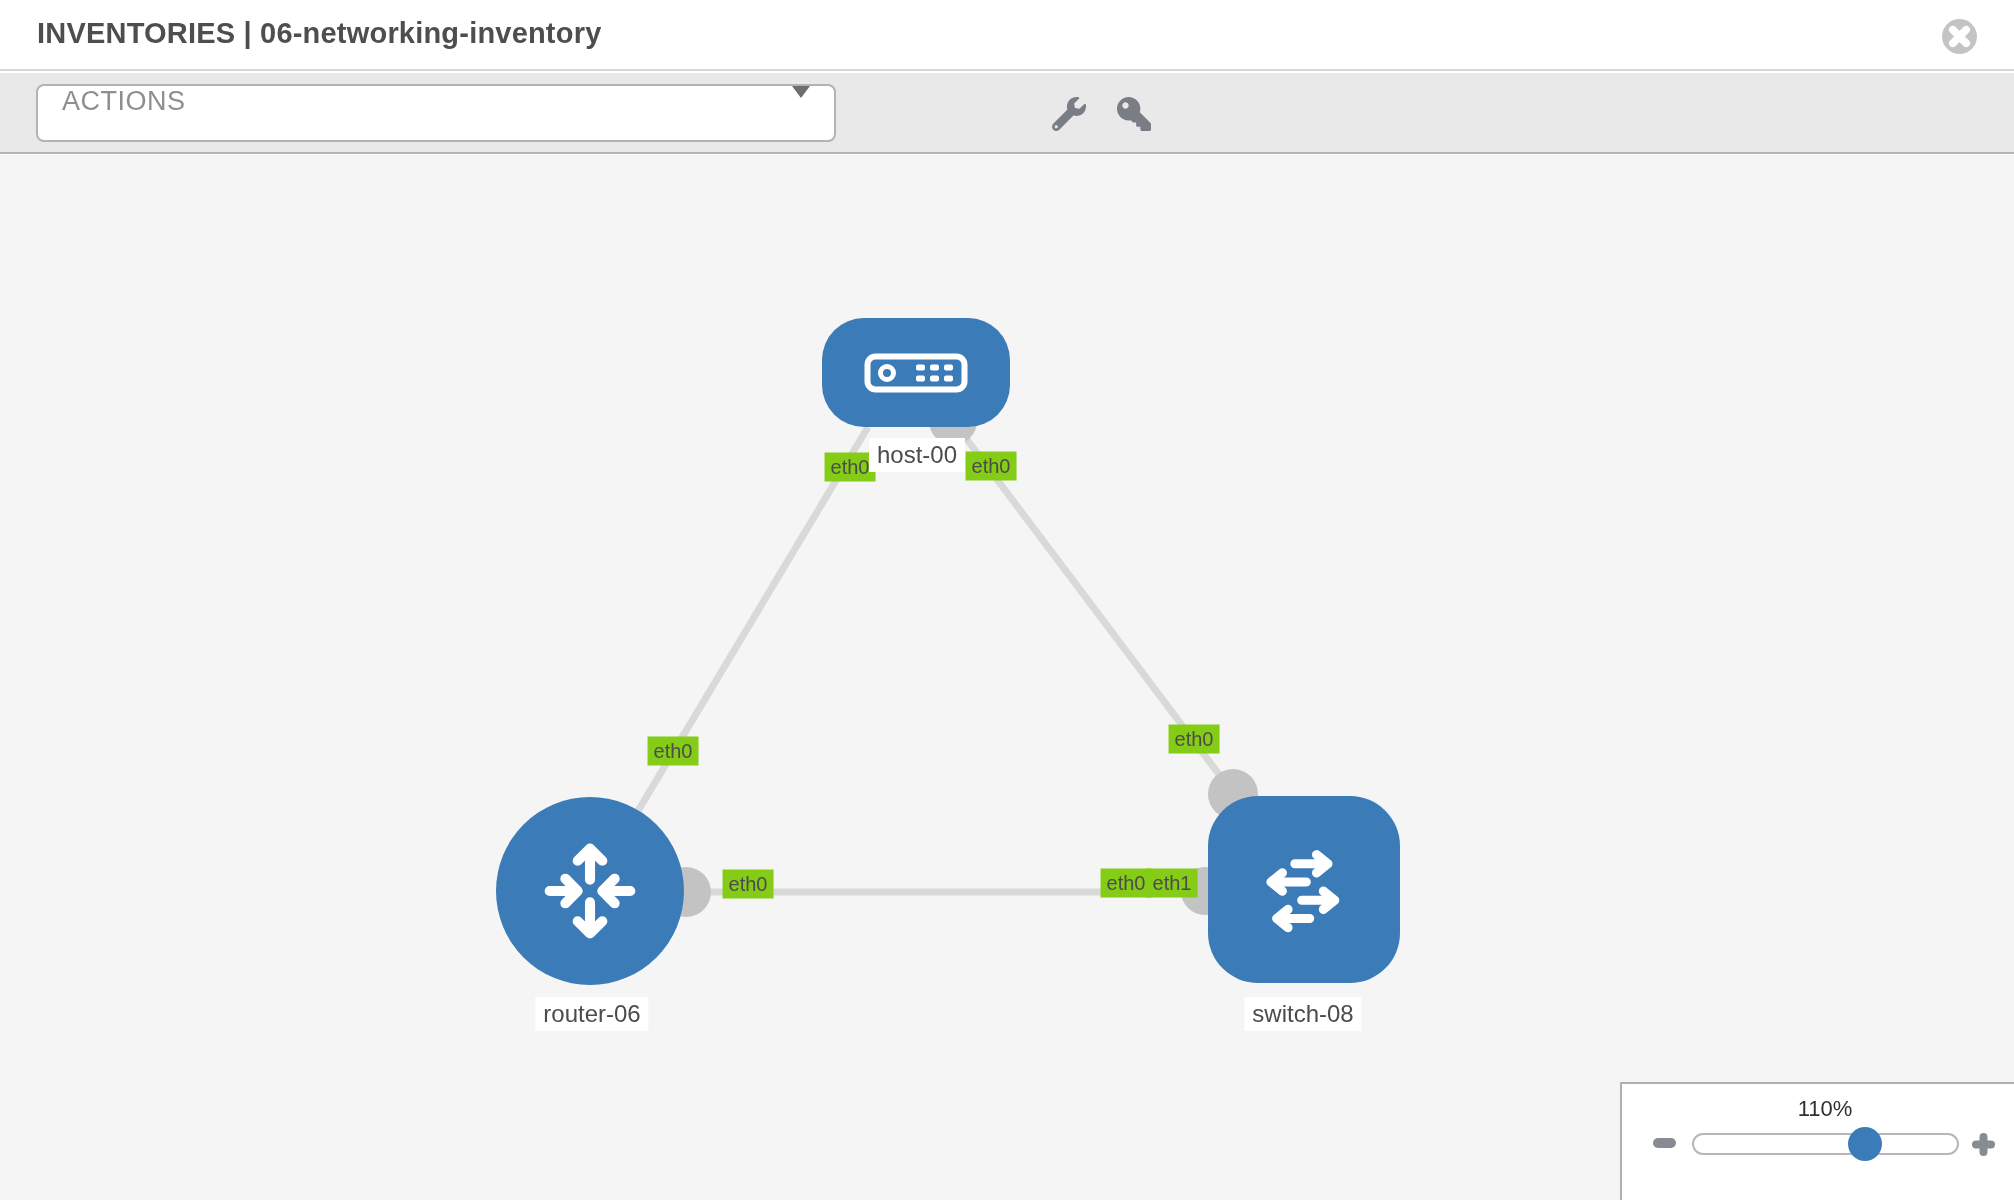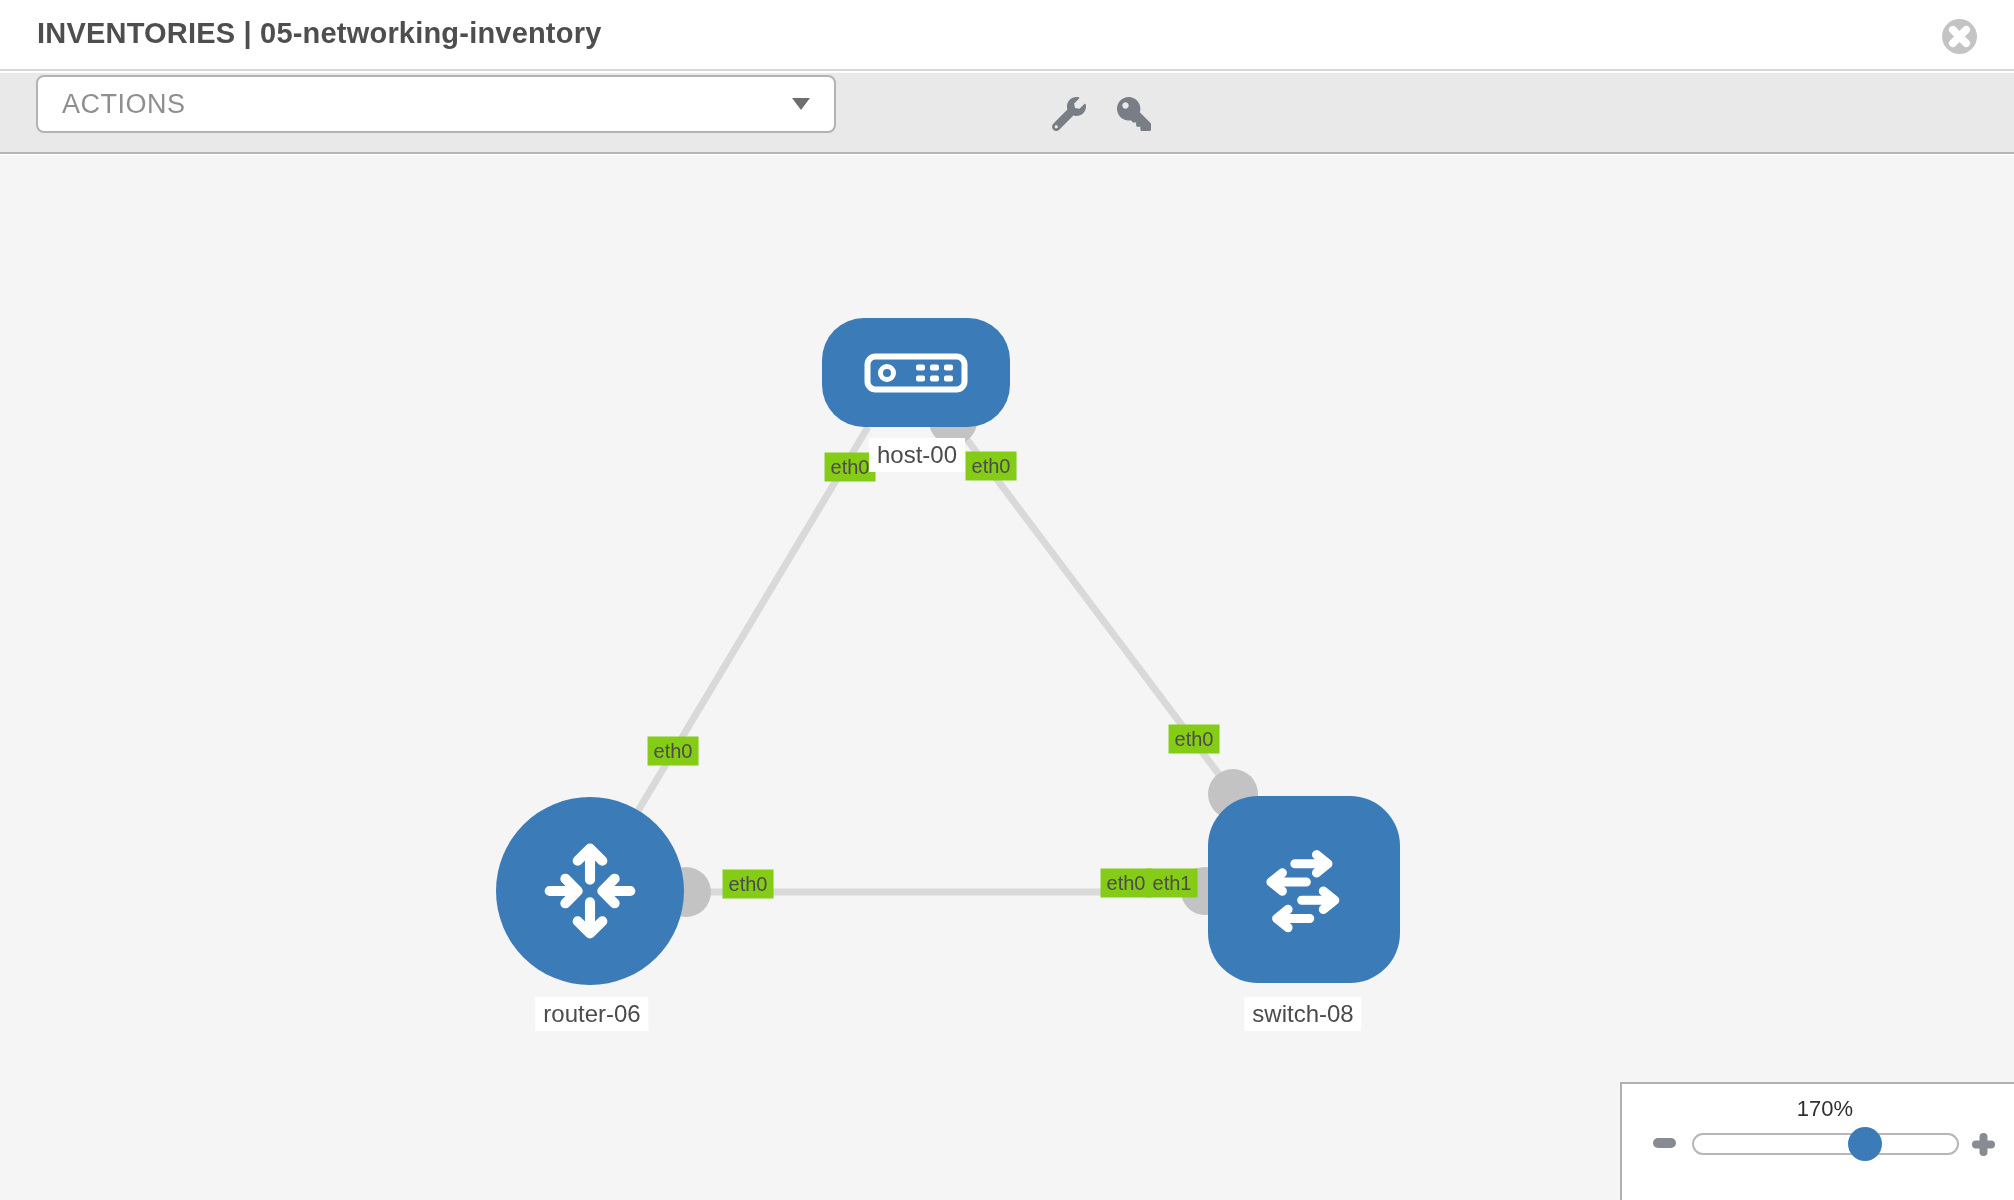--- a/index.html
+++ b/index.html
@@ -11,22 +11,22 @@
   .hdr { position:absolute; left:0; top:0; width:2014px; height:71px;
     background:#fff; border-bottom:2px solid #d6d6d6; }
   .hdr h1 { position:absolute; left:37px; top:17px; font-size:29px; font-weight:700;
     color:#4e4e4e; letter-spacing:0.2px; }
   .closebtn { position:absolute; left:1941px; top:18px; width:37px; height:37px;
     cursor:pointer; }
 
   
   .tb { position:absolute; left:0; top:73px; width:2014px; height:81px;
     background:#e9e9e9; border-bottom:2px solid #b5b5b5; }
-  .dd { position:absolute; top:2px; height:58px; background:#fff;
-    border:2px solid #b3b3b3; border-radius:8px; display:flex; align-items:center;
+  .dd { position:absolute; top:11px; height:58px; background:#fff;
+    border:2px solid #b3b3b3; border-radius:8px; display:flex; 
     padding:0 24px; cursor:pointer; }
   .dd .lbl { font-size:27px; color:#8f8f8f; letter-spacing:0.5px; flex:1 1 auto; }
   .caret { width:0; height:0; border-left:9px solid transparent;
     border-right:9px solid transparent; border-top:12px solid #6e6e6e; }
   .dd.actions { left:36px; width:800px; }
   .dd.search  { left:1182px; width:795px; }
   .tbicon { position:absolute; top:24px; width:34px; height:34px; cursor:pointer; }
   .tbicon.wrench { left:1052px; }
   .tbicon.key    { left:1117px; }
 
@@ -59,21 +59,21 @@
   .zthumb { position:absolute; left:226px; top:43px; width:34px; height:34px;
     border-radius:50%; background:#3b7cb8; cursor:pointer; }
   .zplus { position:absolute; left:348px; top:47px; width:27px; height:27px; cursor:pointer; }
 </style>
 </head>
 <body>
 
 <div class="app">
 
   <div class="hdr">
-    <h1>INVENTORIES | 05-networking-inventory</h1>
+    <h1>INVENTORIES | 06-networking-inventory</h1>
     <svg class="closebtn" viewBox="0 0 36 36">
       <circle cx="18" cy="18" r="17" fill="#c4c4c4"></circle>
       <path d="M11.5 11.5 L24.5 24.5 M24.5 11.5 L11.5 24.5" stroke="#fff" stroke-width="7.5" stroke-linecap="round"></path>
     </svg>
   </div>
 
   <div class="tb">
     <div class="dd actions">
       <span class="lbl">ACTIONS</span>
       <span class="caret"></span>
@@ -141,21 +141,21 @@
     <span class="iface" style="left:850px; top:312px;">eth0</span>
     <span class="iface" style="left:991px; top:311px;">eth0</span>
     <span class="iface" style="left:673px; top:596px;">eth0</span>
     <span class="iface" style="left:748px; top:729px;">eth0</span>
     <span class="iface" style="left:1194px; top:584px;">eth0</span>
     <span class="iface under" style="left:1126px; top:728px;">eth0</span>
     <span class="iface" style="left:1148px; top:728px;margin-left:24px;">eth1</span>
   </div>
 
   <div class="zoom">
-    <div class="lvl">170%</div>
+    <div class="lvl">110%</div>
     <div class="zminus"></div>
     <div class="ztrack"></div>
     <div class="zthumb"></div>
     <svg class="zplus" viewBox="0 0 27 27">
       <rect x="2" y="9.5" width="23" height="8" rx="4" fill="#878b92"></rect>
       <rect x="9.5" y="2" width="8" height="23" rx="4" fill="#878b92"></rect>
     </svg>
   </div>
 
 </div>

